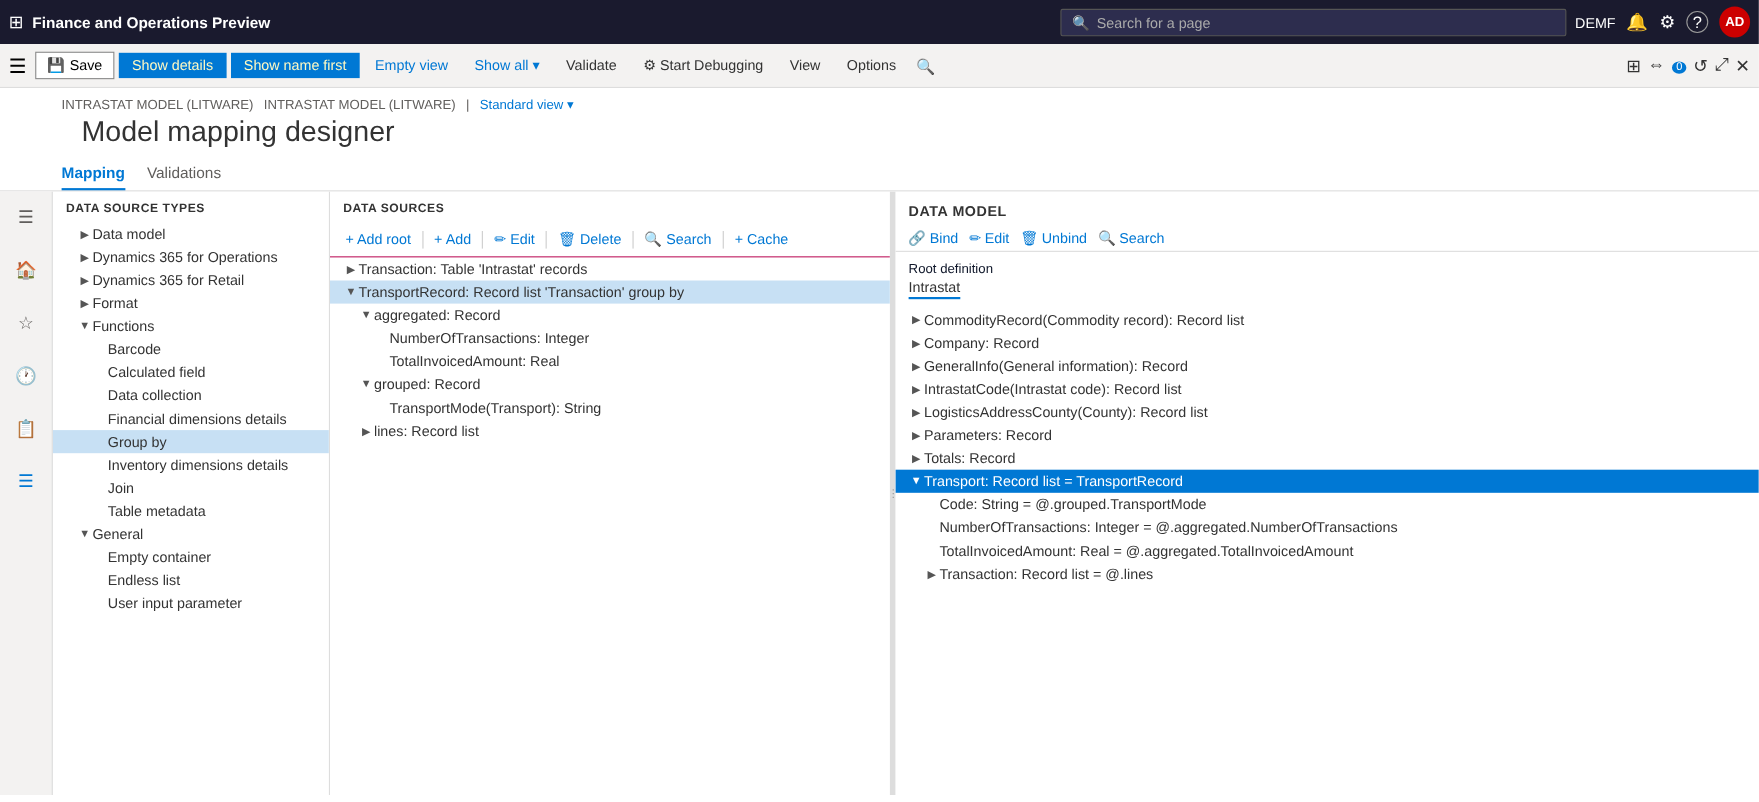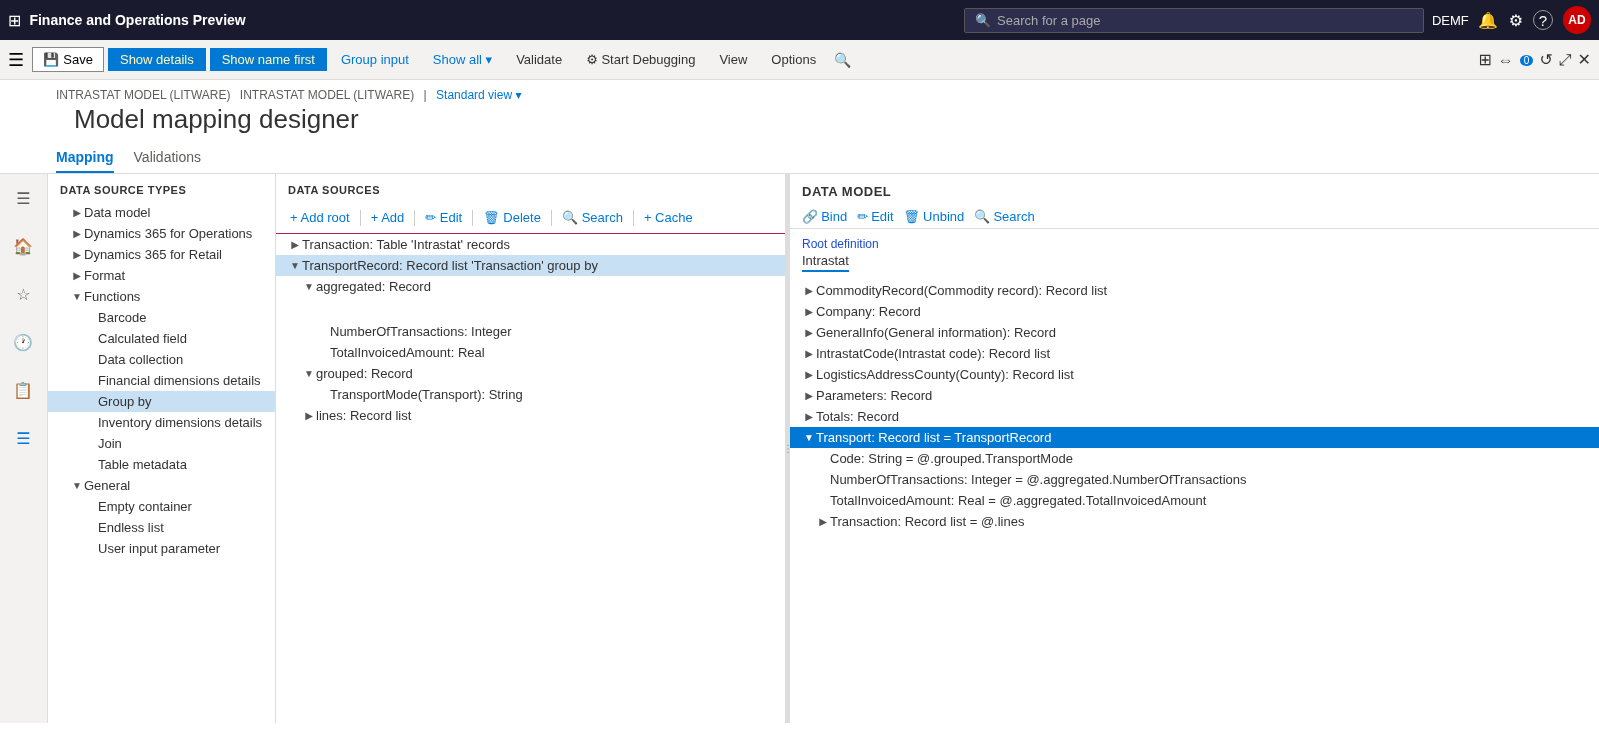--- a/index.html
+++ b/index.html
@@ -121,21 +121,21 @@
       gap: 16px;
     }
     .left-nav .nav-icon {
       width: 32px; height: 32px; display: flex; align-items: center; justify-content: center;
       font-size: 16px; color: #605e5c; cursor: pointer;
     }
     .left-nav .nav-icon.active { color: #0078d4; }
 
     
     .panel-left {
-      width: 228px;
+      width: 252px;
       border-right: 1px solid #ddd;
       overflow-y: auto;
       padding: 0;
     }
     .panel-header {
       font-size: 11px;
       font-weight: 700;
       color: #333;
       padding: 10px 12px 6px 12px;
       letter-spacing: 0.5px;
@@ -208,21 +208,21 @@
       display: flex; align-items: center; gap: 10px;
       padding: 4px 12px;
       border-bottom: 1px solid #ddd;
     }
     .panel-right .model-toolbar .tb-btn {
       display: flex; align-items: center; gap: 3px;
       font-size: 13px; color: #0078d4; cursor: pointer;
       background: none; border: none;
     }
     .root-def-section { padding: 8px 12px; }
-    .root-def-label { font-size: 12px; color: #1d4ed8; }
+    .root-def-label { font-size: 12px; color: #0f172a; }
     .root-def-value {
       font-size: 13px; font-weight: 400; color: #333;
       border-bottom: 2px solid #0078d4;
       display: inline-block; padding-bottom: 2px;
       margin-top: 2px;
     }
     .tree-item.selected-blue { background: #0078d4; color: #fff; }
     .tree-item.selected-blue .chevron { color: #fff; }
 
     
@@ -250,21 +250,21 @@
 </div>
 
 <div class="action-bar">
   <span style="font-size:18px; cursor:pointer; margin-right:4px;">☰</span>
   <button class="btn-save">
     <span>💾</span>
     <span>Save</span>
   </button>
   <button class="btn-active">Show details</button>
   <button class="btn-active">Show name first</button>
-  <button class="btn-plain" style="color:#0078d4;">Group input</button>
+  <button class="btn-plain" style="color:#0078d4;">Empty view</button>
   <button class="btn-plain" style="color:#0078d4;">
     <span>Show all</span>
     <span> ▾</span>
   </button>
   <button class="btn-plain">Validate</button>
   <button class="btn-plain">
     <span>⚙ </span><span>Start Debugging</span>
   </button>
   <button class="btn-plain">View</button>
   <button class="btn-plain">Options</button>
@@ -408,21 +408,21 @@
       <span class="label">Transaction: Table 'Intrastat' records</span>
     </div>
     <div class="tree-item selected" style="padding-left:12px;">
       <span class="chevron">▼</span>
       <span class="label">TransportRecord: Record list 'Transaction' group by</span>
     </div>
     <div class="tree-item" style="padding-left:26px;">
       <span class="chevron">▼</span>
       <span class="label">aggregated: Record</span>
     </div>
-    <div class="tree-item" style="padding-left:40px;margin-top:24px;">
+    <div class="tree-item" style="padding-left:40px;">
       <span class="chevron"></span>
       <span class="label">NumberOfTransactions: Integer</span>
     </div>
     <div class="tree-item" style="padding-left:40px;">
       <span class="chevron"></span>
       <span class="label">TotalInvoicedAmount: Real</span>
     </div>
     <div class="tree-item" style="padding-left:26px;">
       <span class="chevron">▼</span>
       <span class="label">grouped: Record</span>

